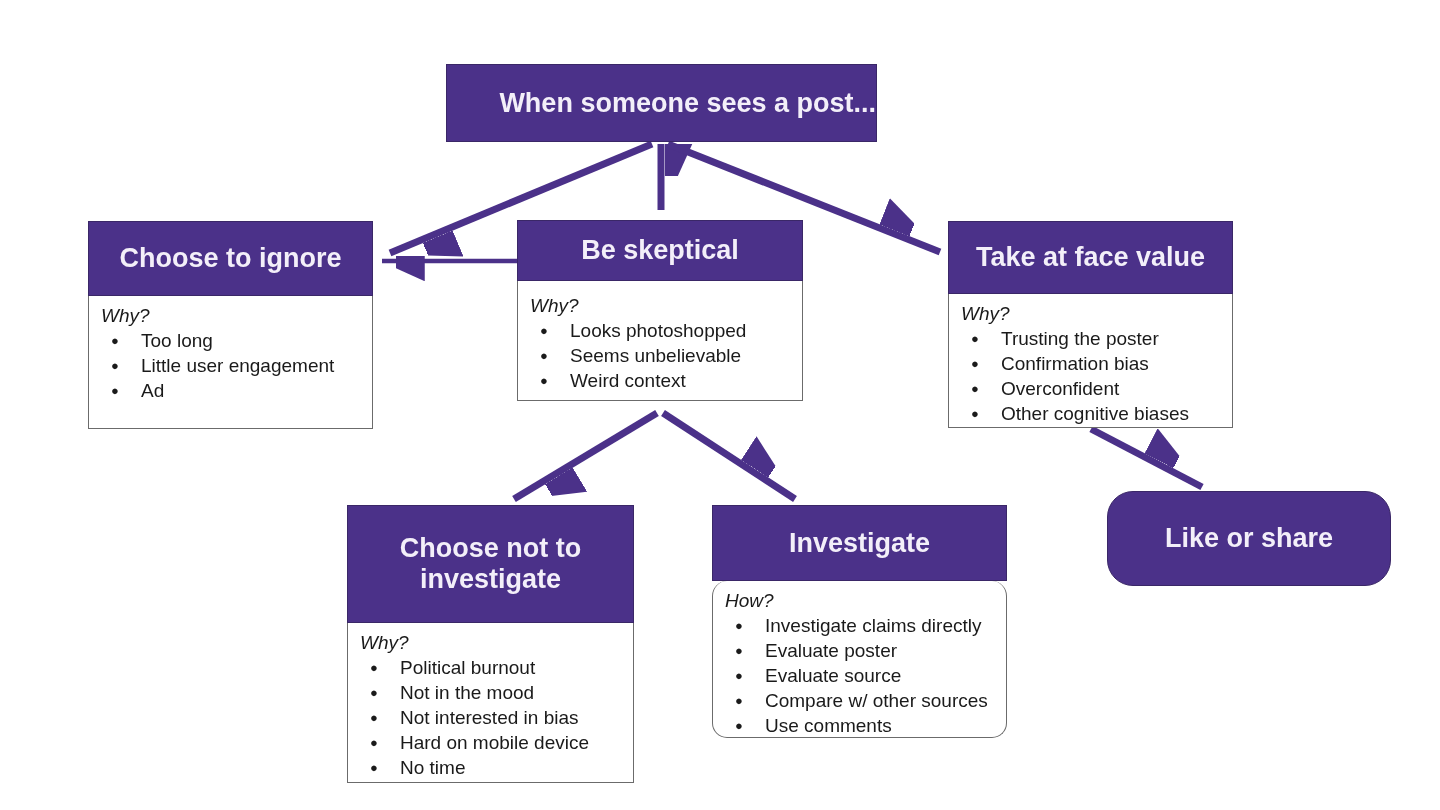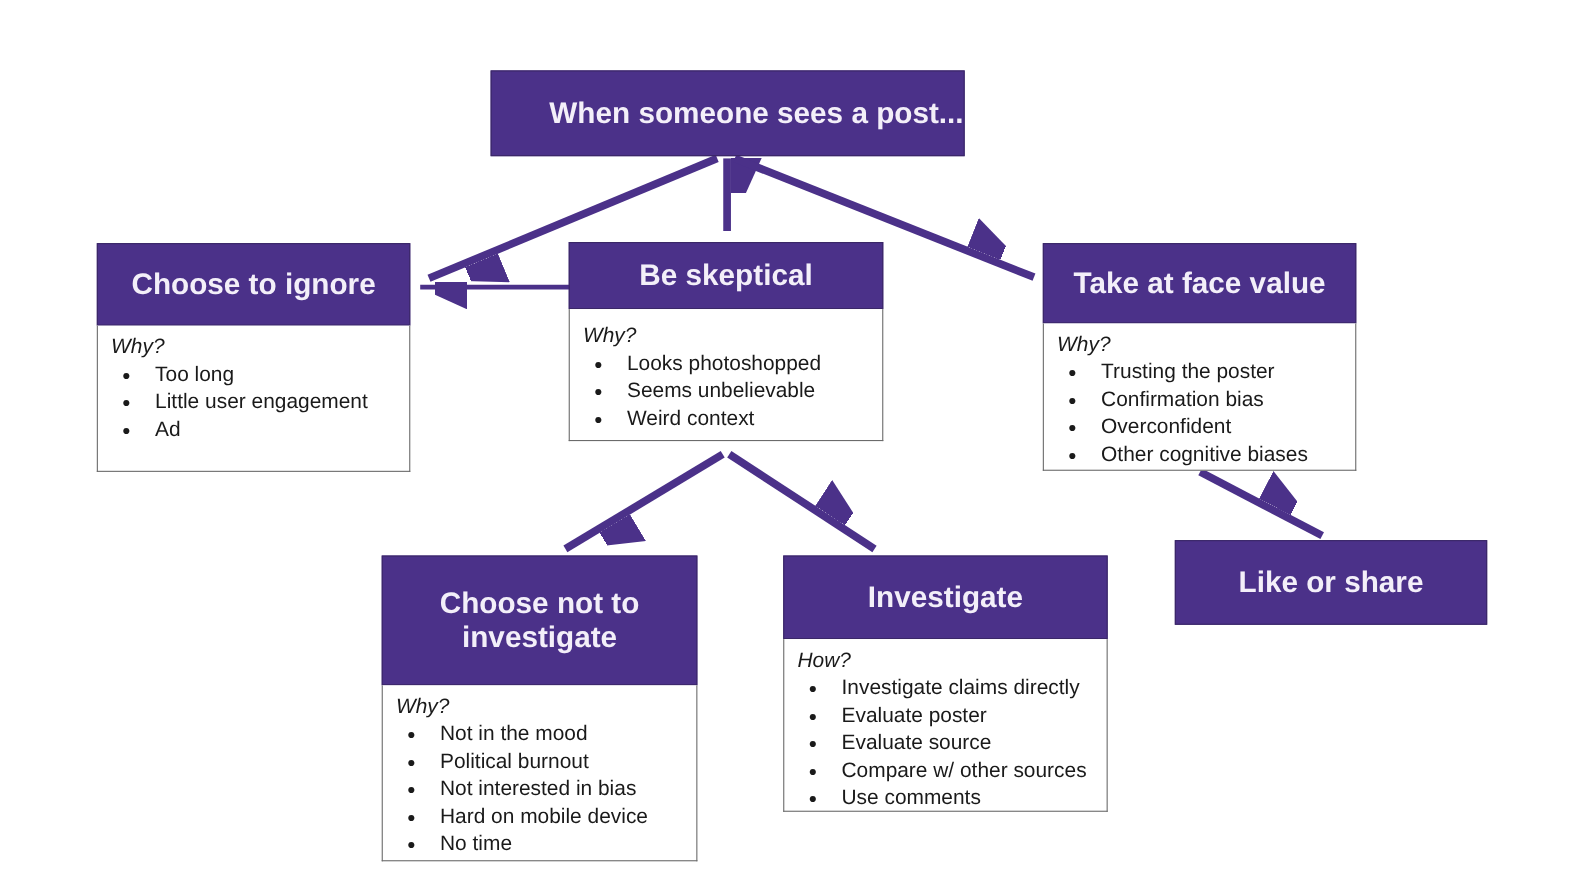--- a/index.html
+++ b/index.html
@@ -121,40 +121,40 @@
           <li>Other cognitive biases</li>
         </ul>
     </div>
   </div>
 
   <div class="node" style="left:347px;top:505px;width:287px;">
     <div class="node-header" style="height:118px;padding:11px 30px;">Choose not to investigate</div>
     <div class="node-body" style="height:160px;">
       <div class="question">Why?</div>
       <ul class="reasons">
+          <li>Political burnout</li>
           <li>Not in the mood</li>
-          <li>Political burnout</li>
           <li>Not interested in bias</li>
           <li>Hard on mobile device</li>
           <li>No time</li>
         </ul>
     </div>
   </div>
 
   <div class="node" style="left:668px;top:505px;width:295px;margin-left:44px;">
     <div class="node-header" style="height:76px;">Investigate</div>
-    <div class="node-body" style="height:157px;">
+    <div class="node-body" style="height:157px;border-radius:15px;">
       <div class="question">How?</div>
       <ul class="reasons">
           <li>Investigate claims directly</li>
           <li>Evaluate poster</li>
           <li>Evaluate source</li>
           <li>Compare w/ other sources</li>
           <li>Use comments</li>
         </ul>
     </div>
   </div>
 
-  <div class="banner" style="left:1068px;top:491px;width:284px;height:77px;">
+  <div class="banner" style="left:1107px;top:491px;width:284px;height:95px;border-radius:26px;">
     <span>Like or share</span>
   </div>
 
 </div>
 
 </body></html>

